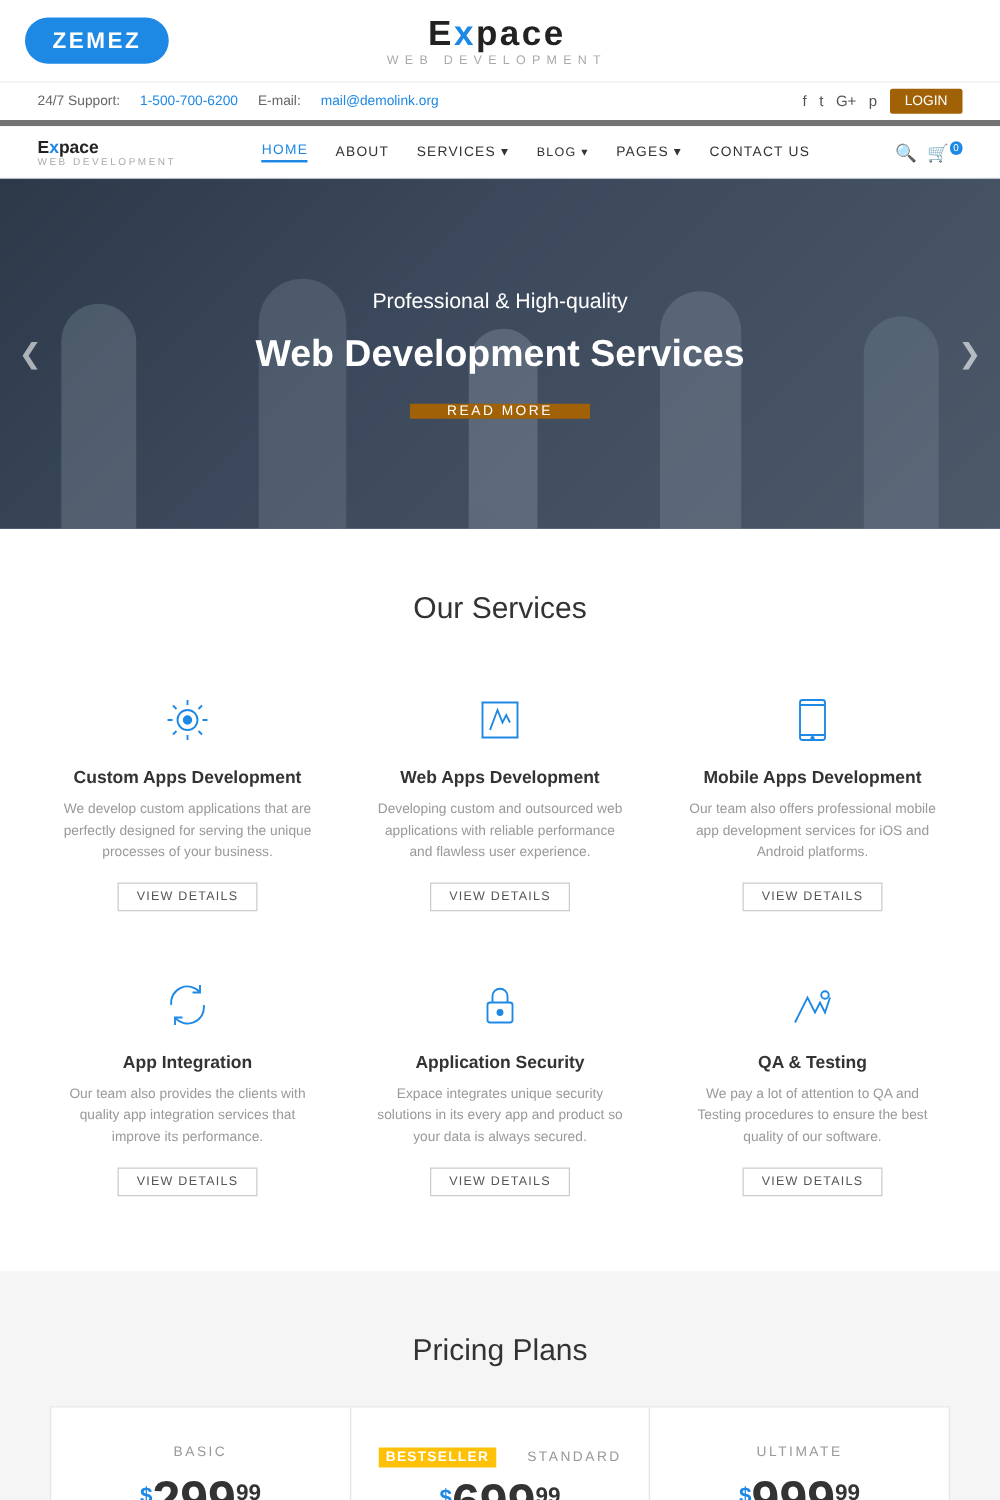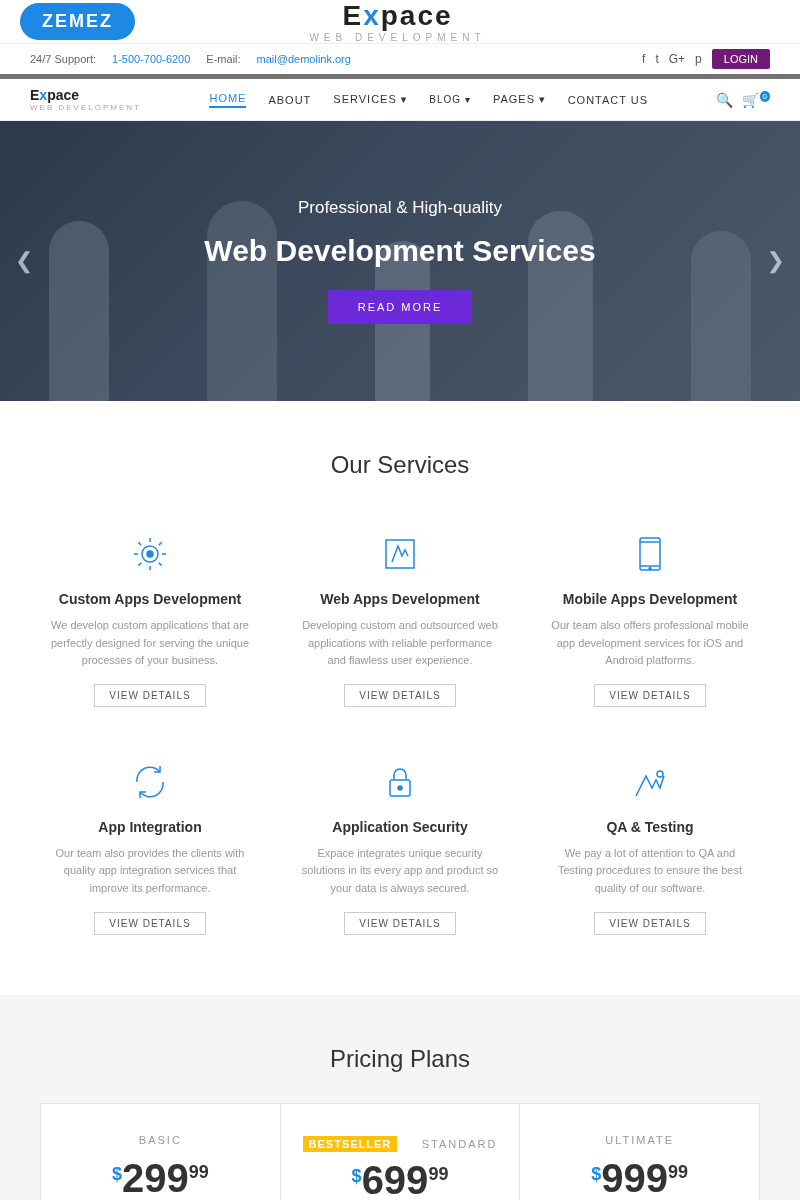--- a/index.html
+++ b/index.html
@@ -1,21 +1,21 @@
 <!DOCTYPE html>
 <html><head>
   <meta charset="utf-8">
   <style>
     * { margin: 0; padding: 0; box-sizing: border-box; }
     body { font-family: Arial, sans-serif; width: 800px; background: #fff; }
   </style>
 </head>
 <body>
 
-<div style="display:flex; align-items:center; justify-content:space-between; padding:0 20px; background:#fff;">
+<div style="display:flex; align-items:center; justify-content:space-between; padding:11px 20px; background:#fff;">
   <div style="background:#1e88e5; color:#fff; font-weight:bold; font-size:18px; padding:8px 22px; border-radius:25px; letter-spacing:2px;">ZEMEZ</div>
   <div style="text-align:center;">
     <div style="font-size:28px; font-weight:bold; color:#222; letter-spacing:2px;">
       <span>E</span><span style="color:#1e88e5;">x</span><span>pace</span>
     </div>
     <div style="font-size:10px; letter-spacing:5px; color:#aaa; text-transform:uppercase;">WEB DEVELOPMENT</div>
   </div>
   <div style="width:120px;"></div>
 </div>
 
@@ -24,21 +24,21 @@
     <span>24/7 Support:</span>
     <span style="color:#1e88e5;">1-500-700-6200</span>
     <span>E-mail:</span>
     <span style="color:#1e88e5;">mail@demolink.org</span>
   </div>
   <div style="display:flex; align-items:center; gap:10px;">
     <span style="color:#555; font-size:12px;">f</span>
     <span style="color:#555; font-size:12px;">t</span>
     <span style="color:#555; font-size:12px;">G+</span>
     <span style="color:#555; font-size:12px;">p</span>
-    <button style="background:#701a75; color:#fff; border:none; padding:4px 12px; font-size:11px; cursor:pointer; border-radius:2px;">LOGIN</button>
+    <button style="background:#a16207; color:#fff; border:none; padding:4px 12px; font-size:11px; cursor:pointer; border-radius:2px;">LOGIN</button>
   </div>
 </div>
 
 <nav style="display:flex; align-items:center; justify-content:space-between; padding:8px 30px; background:#fff; border-bottom:1px solid #eee;">
   <div style="display:flex; flex-direction:column;">
     <span style="font-size:14px; font-weight:bold; color:#222;">E<span style="color:#1e88e5;">x</span>pace</span>
     <span style="font-size:8px; letter-spacing:2px; color:#aaa;">WEB DEVELOPMENT</span>
   </div>
   <div style="display:flex; gap:22px; align-items:center;">
     <a href="#" style="text-decoration:none; font-size:11px; color:#1e88e5; text-transform:uppercase; letter-spacing:1px; border-bottom:2px solid #1e88e5; padding-bottom:2px;">HOME</a>
@@ -64,21 +64,21 @@
     <div style="width:60px; height:180px; background:#8a9aaa; border-radius:30px 30px 0 0;"></div>
     <div style="width:70px; height:200px; background:#7a8a9a; border-radius:35px 35px 0 0;"></div>
     <div style="width:55px; height:160px; background:#9aaaba; border-radius:28px 28px 0 0;"></div>
     <div style="width:65px; height:190px; background:#8a9aaa; border-radius:32px 32px 0 0;"></div>
     <div style="width:60px; height:170px; background:#7a8a9a; border-radius:30px 30px 0 0;"></div>
   </div>
 
   <div style="position:relative; z-index:2; display:flex; flex-direction:column; align-items:center; justify-content:center; height:100%; text-align:center; color:#fff;">
     <p style="font-size:17px; font-weight:300; margin-bottom:16px;">Professional &amp; High-quality</p>
     <h1 style="font-size:30px; font-weight:bold; margin-bottom:22px;">Web Development Services</h1>
-    <button style="background:#6d28d9; color:#fff; border:none; padding:11px 30px; font-size:11px; letter-spacing:2px; text-transform:uppercase; cursor:pointer;">READ MORE</button>
+    <button style="background:#a16207; color:#fff; border:none; padding:0 30px; font-size:11px; letter-spacing:2px; text-transform:uppercase; cursor:pointer;">READ MORE</button>
   </div>
   <div style="position:absolute; left:15px; top:50%; transform:translateY(-50%); color:rgba(255,255,255,0.6); font-size:22px; cursor:pointer; z-index:3;">❮</div>
   <div style="position:absolute; right:15px; top:50%; transform:translateY(-50%); color:rgba(255,255,255,0.6); font-size:22px; cursor:pointer; z-index:3;">❯</div>
 </div>
 
 <div style="padding:50px 40px; text-align:center; background:#fff;">
   <h2 style="font-size:24px; font-weight:300; color:#333; margin-bottom:40px;">Our Services</h2>
   <div style="display:grid; grid-template-columns:repeat(3,1fr); gap:30px;">
 
     <div style="text-align:center; padding:10px;">

